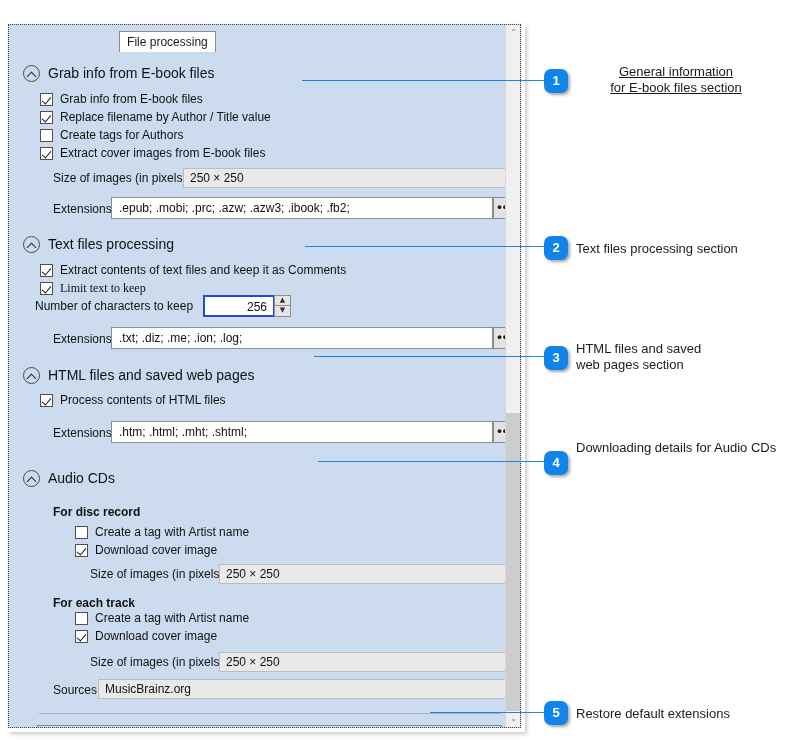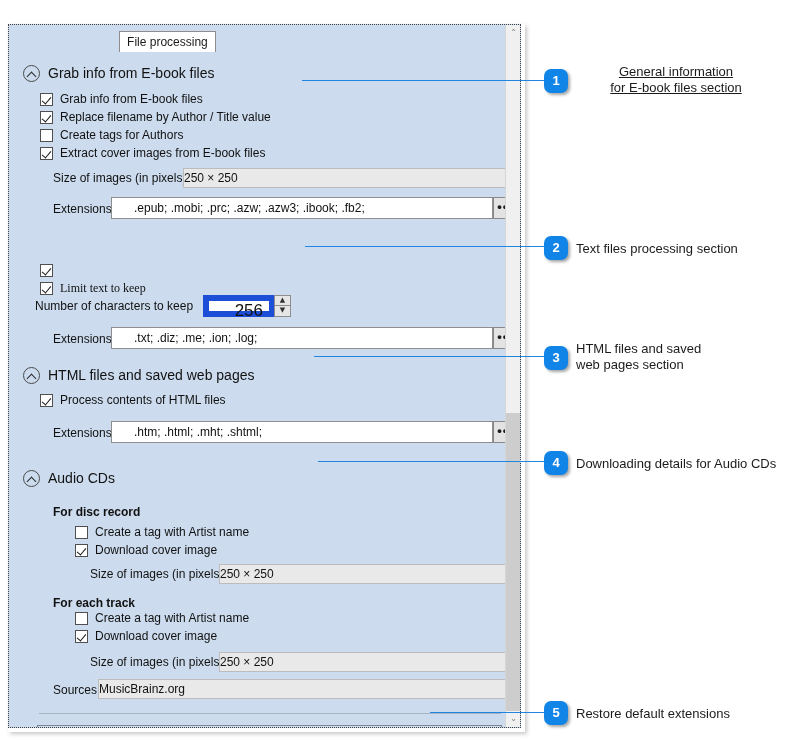--- a/index.html
+++ b/index.html
@@ -194,20 +194,21 @@
 
   
   .combo {
     position: absolute;
     height: 20px;
     box-sizing: border-box;
     background: #e9e9e9;
     border: 1px solid #bcbcbc;
     display: flex;
     align-items: center;
+    padding-left: 6px;
     font-size: 12px;
     color: #111111;
   }
   .combo .cval { flex: 1 1 auto; white-space: nowrap; }
   .combo .carrow {
     width: 16px;
     text-align: center;
     color: #5d5d5d;
     font-size: 9px;
     font-family: "DejaVu Sans", sans-serif;
@@ -217,21 +218,21 @@
 
   
   .txtfield {
     position: absolute;
     height: 22px;
     box-sizing: border-box;
     background: #ffffff;
     border: 1px solid #8e8e8e;
     display: flex;
     align-items: center;
-    padding-left: 22px;
+    padding-left: 7px;
     font-size: 12px;
     color: #111111;
     white-space: nowrap;
   }
   .ellipsis-btn {
     position: absolute;
     width: 25px;
     height: 22px;
     box-sizing: border-box;
     background: #e3e3e3;
@@ -248,24 +249,24 @@
   .spin-wrap {
     position: absolute;
     display: flex;
     height: 22px;
   }
   .spin-field {
     width: 72px;
     height: 22px;
     box-sizing: border-box;
     background: #ffffff;
-    border: 6px solid #1d4ed8;
+    border: 2px solid #1d4ed8;
     text-align: right;
     padding-right: 6px;
-    font-size: 17px;
+    font-size: 12px;
     line-height: 20px;
     color: #111111;
   }
   .spin-btns {
     width: 17px;
     height: 22px;
     display: flex;
     flex-direction: column;
     margin-left: -1px;
   }
@@ -373,23 +374,28 @@
     <div class="plabel" style="left:44px; top:145px;">Size of images (in pixels)</div>
     <div class="combo" style="left:174px; top:143px; width:336px;">
       <span class="cval">250 × 250</span>
       <span class="carrow">▾</span>
     </div>
 
     <div class="plabel" style="left:44px; top:176px;">Extensions</div>
     <div class="txtfield" style="left:102px; top:172px; width:382px;">.epub; .mobi; .prc; .azw; .azw3; .ibook; .fb2;</div>
     <div class="ellipsis-btn" style="left:484px; top:172px;">•••</div>
 
+    <div class="section-head" style="left:14px; top:209px;">
+      <span class="collapse-icon"></span>
+      <span class="section-title">Text files processing</span>
+    </div>
 
     <div class="cbrow" style="left:31px; top:237px;">
       <span class="cbox checked"></span>
+      <span class="cblabel">Extract contents of text files and keep it as Comments</span>
     </div>
     <div class="cbrow" style="left:31px; top:255px;font-family:Liberation Serif, serif;">
       <span class="cbox checked"></span>
       <span class="cblabel">Limit text to keep</span>
     </div>
 
     <div class="plabel" style="left:26px; top:273px;">Number of characters to keep</div>
     <div class="spin-wrap" style="left:194px; top:270px;">
       <div class="spin-field">256</div>
       <div class="spin-btns">
@@ -479,17 +485,17 @@
 <div class="badge" style="left:544px; top:236px;">2</div>
 <div class="calltext" style="left:576px; top:241px; width:210px;">Text files processing section</div>
 
 <div class="leader" style="left:314px; top:356px; width:230px;"></div>
 <div class="badge" style="left:544px; top:346px;">3</div>
 <div class="calltext" style="left:576px; top:341px; width:200px;">HTML files and saved
   web pages section</div>
 
 <div class="leader" style="left:318px; top:461px; width:226px;"></div>
 <div class="badge" style="left:544px; top:451px;">4</div>
-<div class="calltext" style="left:576px; top:456px; width:210px;">Downloading details for Audio CDs</div>
+<div class="calltext" style="left:576px; top:440px; width:210px;">Downloading details for Audio CDs</div>
 
 <div class="leader" style="left:430px; top:712px; width:114px;"></div>
 <div class="badge" style="left:544px; top:701px;">5</div>
 <div class="calltext" style="left:576px; top:706px; width:210px;">Restore default extensions</div>
 
 </body></html>

